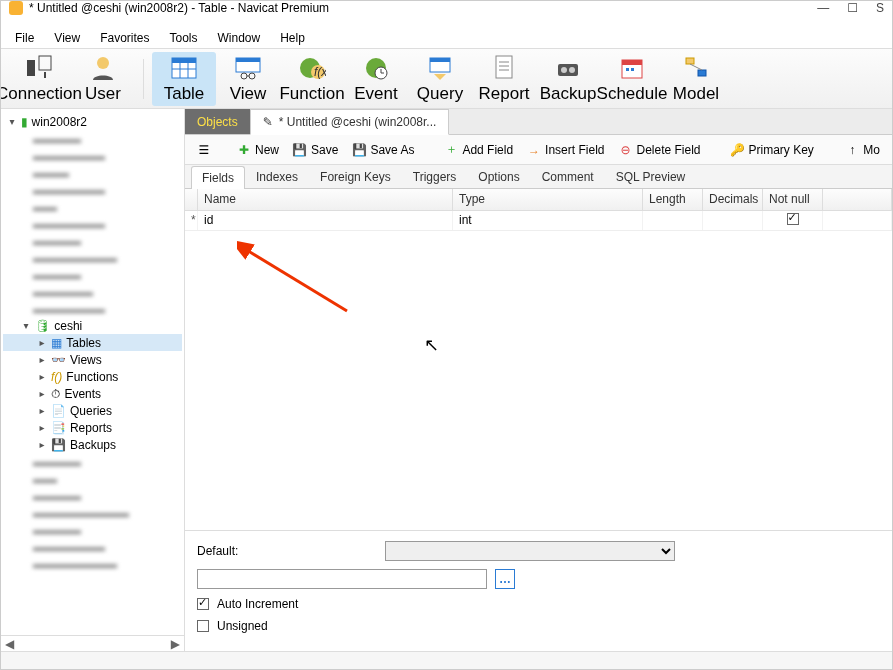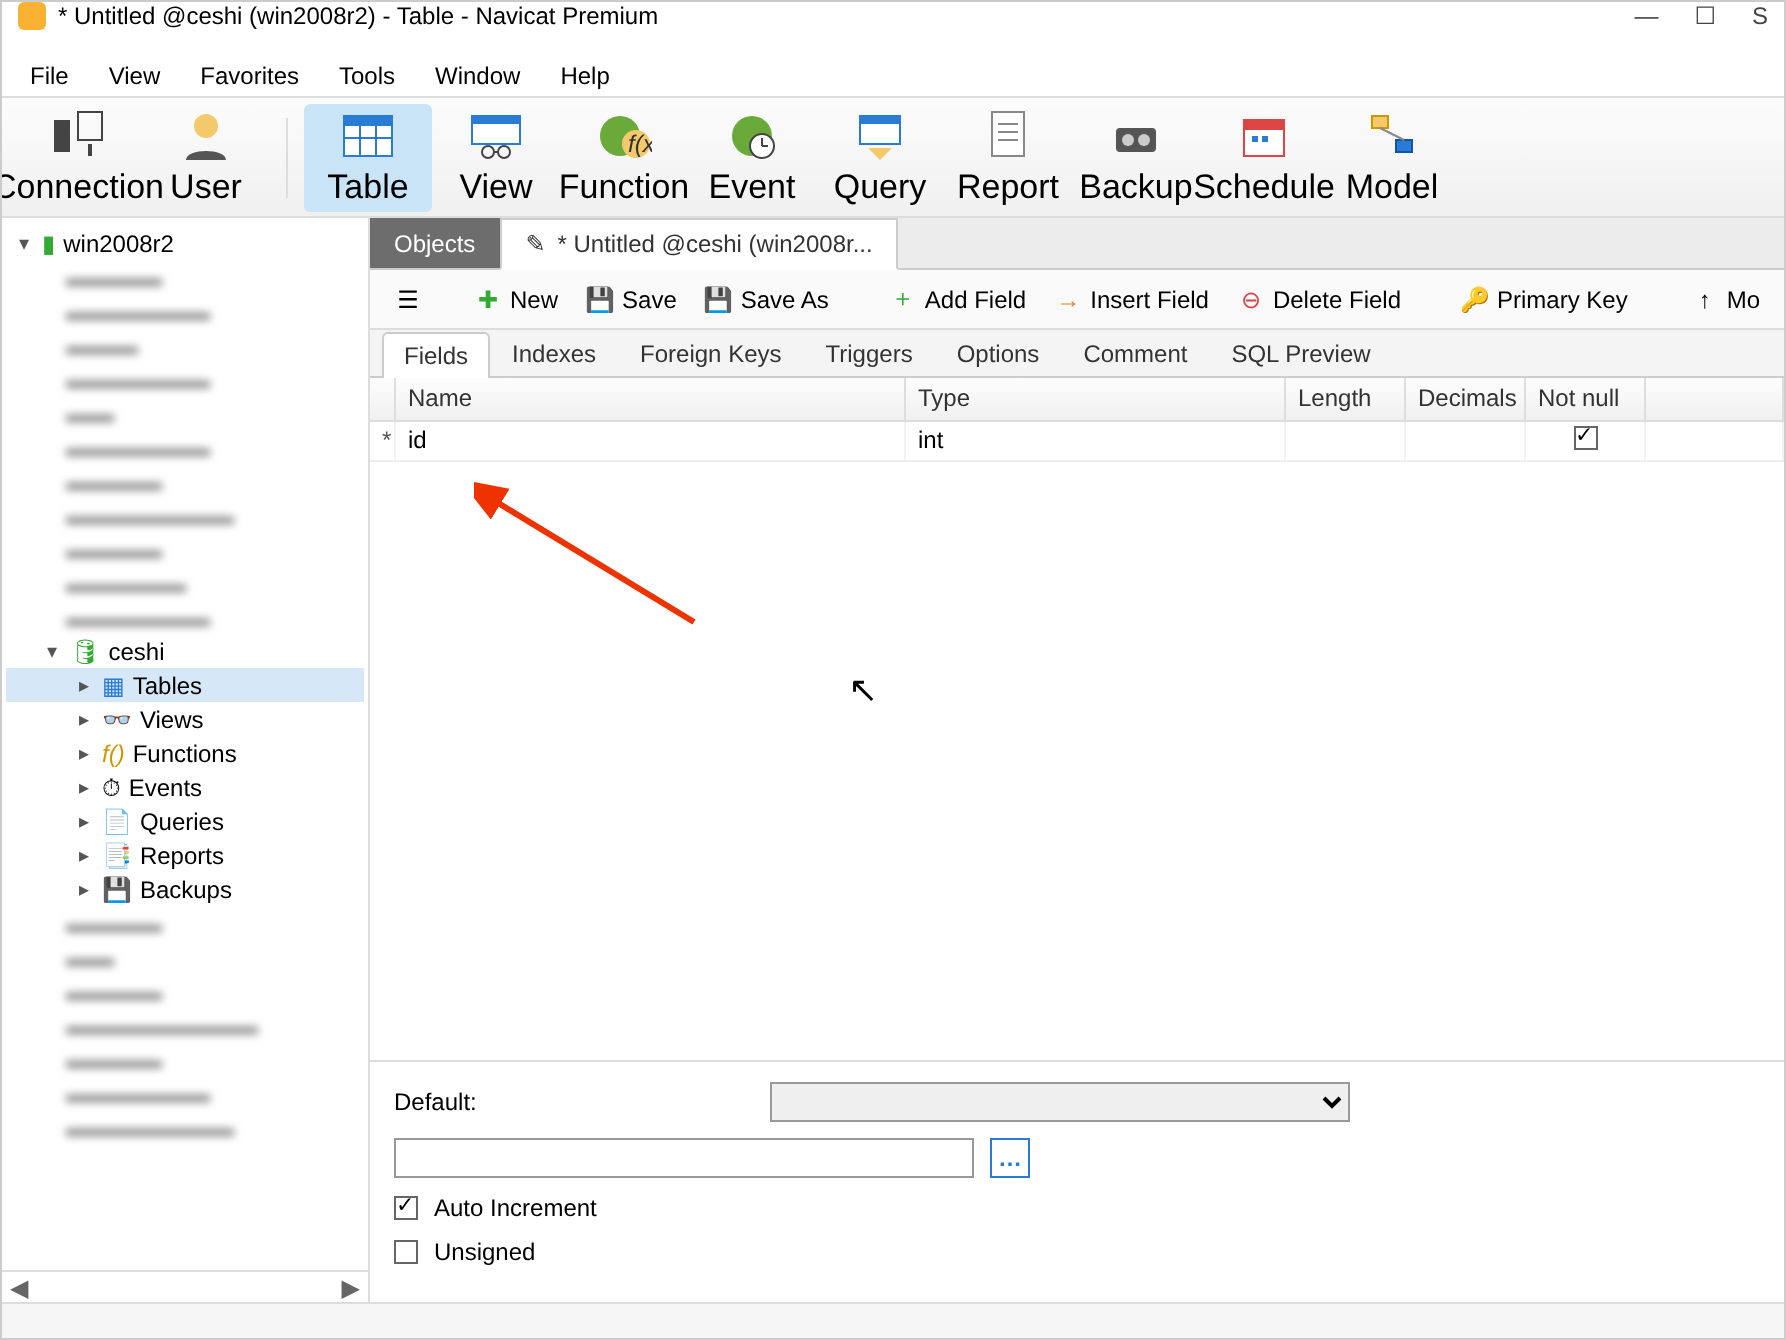--- a/index.html
+++ b/index.html
@@ -18,21 +18,21 @@
 .sidebar{width:184px;border-right:1px solid #ddd;overflow:hidden;display:flex;flex-direction:column}
 .tree{flex:1;overflow:hidden;padding:4px 2px}
 .tree-row{display:flex;align-items:center;height:17px;padding-left:4px;gap:4px}
 .tree-row .exp{width:10px;text-align:center;color:#555;font-size:10px}
 .tree-row.selected{background:#d6e8f7}
 .blur{filter:blur(2px);color:#888}
 .side-scroll{height:16px;display:flex;align-items:center;justify-content:space-between;padding:0 4px;border-top:1px solid #ddd;color:#666}
 .content{flex:1;display:flex;flex-direction:column;overflow:hidden}
 .tabstrip{height:26px;display:flex;align-items:stretch;background:#ececec;border-bottom:1px solid #ccc}
 .tab{display:flex;align-items:center;padding:0 12px;gap:6px;font-size:12px;color:#333}
-.tab.obj{background:#6d6d6d;color:#ffffff}
+.tab.obj{background:#6d6d6d;color:#fde047}
 .tab.doc{background:#fff;border:1px solid #ccc;border-bottom:1px solid #fff;margin-bottom:-1px}
 .actionbar{height:30px;display:flex;align-items:center;gap:2px;padding:0 6px;border-bottom:1px solid #ddd;background:#fafafa}
 .abtn{display:flex;align-items:center;gap:4px;padding:3px 6px;cursor:pointer;border-radius:2px}
 .abtn .mini{width:14px;height:14px;display:inline-flex;align-items:center;justify-content:center}
 .subtabs{height:24px;display:flex;align-items:flex-end;padding-left:6px;background:#f4f4f4;border-bottom:1px solid #ccc}
 .subtab{padding:4px 10px;border:1px solid transparent;border-bottom:none;cursor:pointer;font-size:12px;color:#333}
 .subtab.active{background:#fff;border-color:#ccc;border-top-left-radius:3px;border-top-right-radius:3px;position:relative;top:1px}
 .grid{flex:1;position:relative;overflow:hidden}
 .ghead{display:flex;height:22px;border-bottom:1px solid #ddd;background:linear-gradient(#fdfdfd,#f0f0f0)}
 .ghead .cell{border-right:1px solid #ddd;padding:3px 6px;font-size:12px;color:#333}

